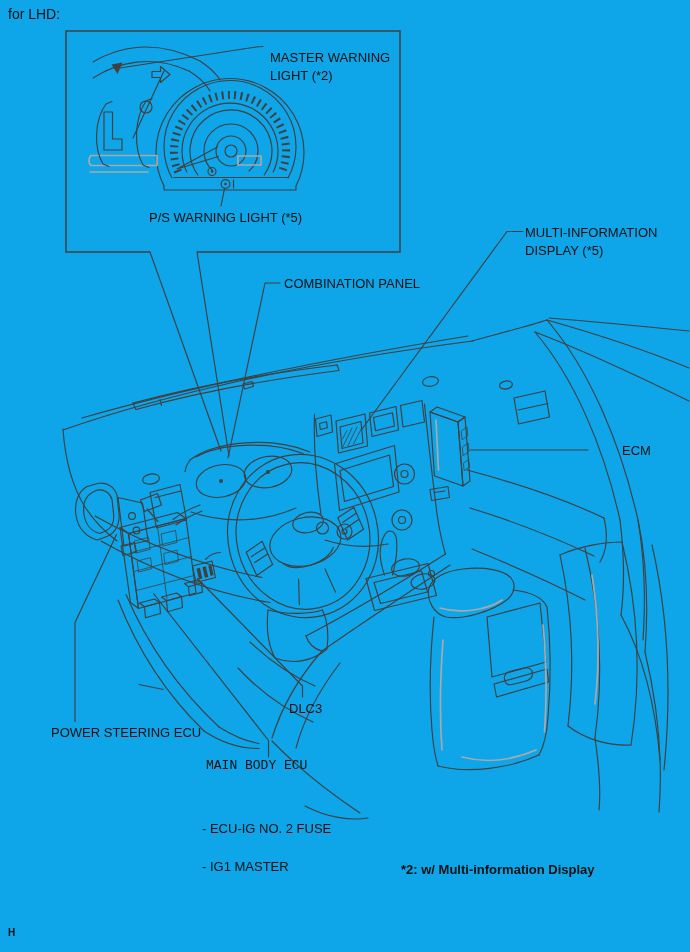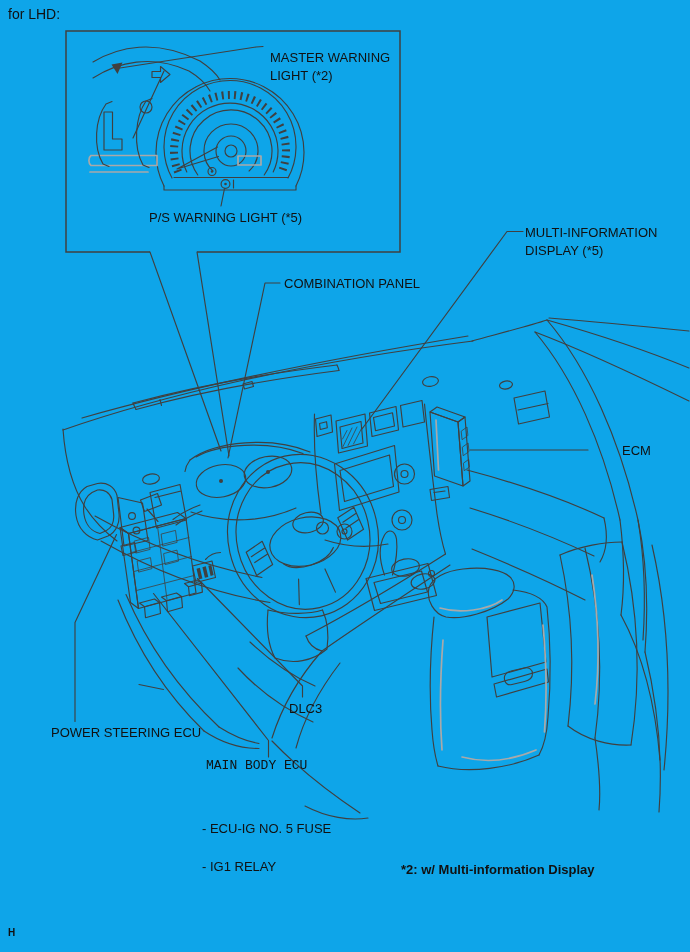--- a/index.html
+++ b/index.html
@@ -247,20 +247,20 @@
 
 <div class="label" style="left:284px;top:276px;">COMBINATION PANEL</div>
 <div class="label wrap" style="left:525px;top:224px;width:150px;">MULTI-INFORMATION DISPLAY (*5)</div>
 <div class="label" style="left:594px;top:443px;margin-left:28px;">ECM</div>
 <div class="label" style="left:19px;top:725px;margin-left:32px;">POWER STEERING ECU</div>
 <div class="label" style="left:289px;top:701px;">DLC3</div>
 <div class="label" style="left:206px;top:758px;font-family:Liberation Mono, monospace;">
   <span>MAIN BODY ECU</span>
 </div>
 
-<div class="label" style="left:202px;top:821px;">- ECU-IG NO. 5 FUSE</div>
-<div class="label" style="left:202px;top:859px;">- IG1 RELAY</div>
+<div class="label" style="left:202px;top:821px;">- ECU-IG NO. 2 FUSE</div>
+<div class="label" style="left:202px;top:859px;">- IG1 MASTER</div>
 
 <div class="label" style="left:401px;top:862px;font-weight:bold;">*2: w/ Multi-information Display</div>
 
 <div class="label pagemark" style="left:8px;top:925px;">H</div>
 
 </div>
 
 </body></html>

